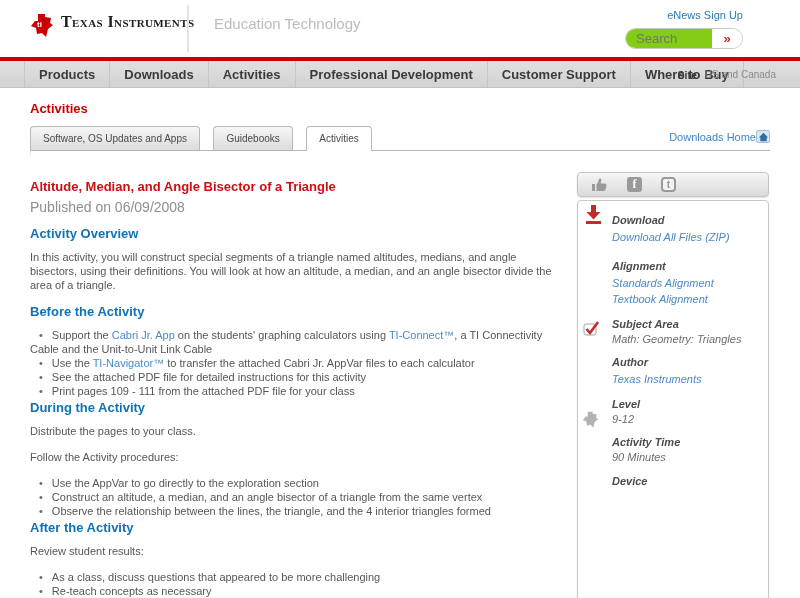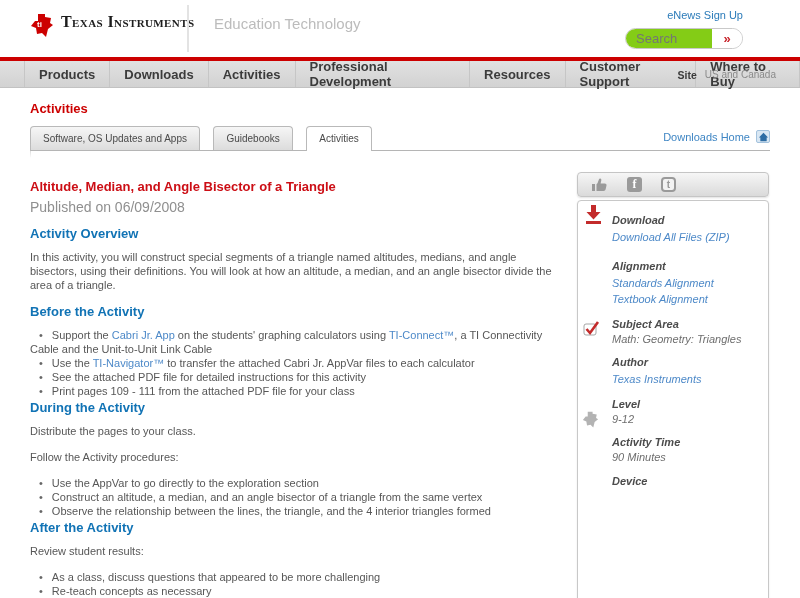--- a/index.html
+++ b/index.html
@@ -33,21 +33,21 @@
   .site-label { font-size:10.5px; font-weight:bold; color:#3b3b3b; }
   .site-value { font-size:10px; color:#8a8a8a; }
 
   
   .page-title { margin:13px 0 10px 30px; font-size:13px; font-weight:bold; color:#cc0000; }
   .tabs-row { position:relative; margin:0 30px; height:25px; border-bottom:1px solid #b5b5b5; }
   .tab { display:inline-block; vertical-align:bottom; height:24px; line-height:23px; margin-right:9px;
          padding:0 12px; font-size:10px; color:#4a4a4a; background:linear-gradient(#f6f6f6,#dcdcdc);
          border:1px solid #b9b9b9; border-bottom:none; border-radius:4px 4px 0 0; cursor:pointer; }
   .tab.active { position:relative; z-index:2; height:25px; margin-bottom:-1px; background:#fff; }
-  .downloads-home { position:absolute; right:0; top:4px; display:flex; align-items:center; gap:6px;
+  .downloads-home { position:absolute; right:0; top:4px; display:flex; align-items:center; gap:0;
                     font-size:11px; color:#3f86c4; cursor:pointer; }
   .home-ico { width:14px; height:13px; background:#d9e7f3; border:1px solid #a3c2dd; border-radius:2px;
               display:flex; align-items:center; justify-content:center; }
   .tab-stub { position:absolute; left:30px; top:144px; width:1px; height:14px;
               background:linear-gradient(#bbb,rgba(187,187,187,0)); }
 
   
   .main { margin:29px 0 0 30px; width:528px; font-size:11px; color:#575757; line-height:14px; }
   .art-title { font-size:13px; font-weight:bold; color:#cc0e15; margin-bottom:6px; }
   .published { font-size:14px; color:#8f8f8f; margin-bottom:8px; }
@@ -101,21 +101,20 @@
     </div>
   </div>
 
   <div class="red-bar"></div>
 
   <div class="nav">
     <div class="nav-item">Products</div>
     <div class="nav-item">Downloads</div>
     <div class="nav-item">Activities</div>
     <div class="nav-item">Professional Development</div>
-    <div class="nav-item">Resources</div>
     <div class="nav-item">Customer Support</div>
     <div class="nav-item">Where to Buy</div>
     <div class="nav-site">
       <span class="site-label">Site</span>
       <span class="site-value">US and Canada</span>
     </div>
   </div>
 
   <div class="page-title">Activities</div>
 

